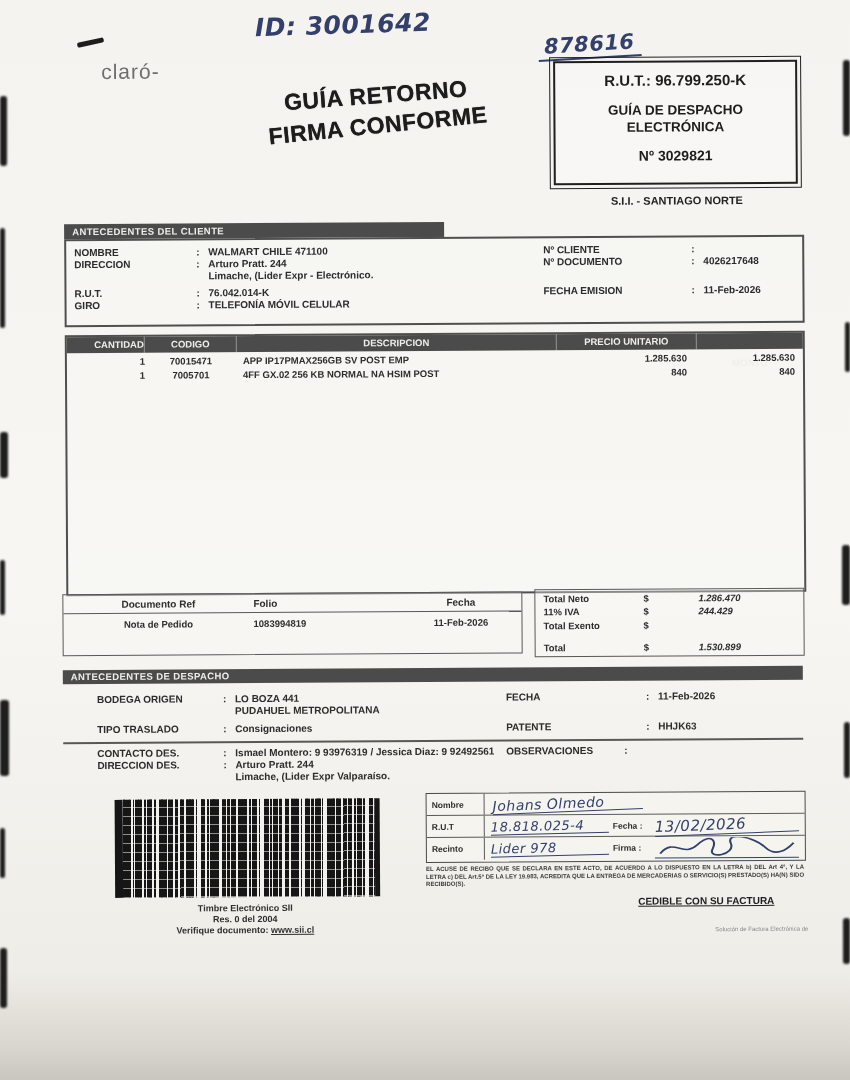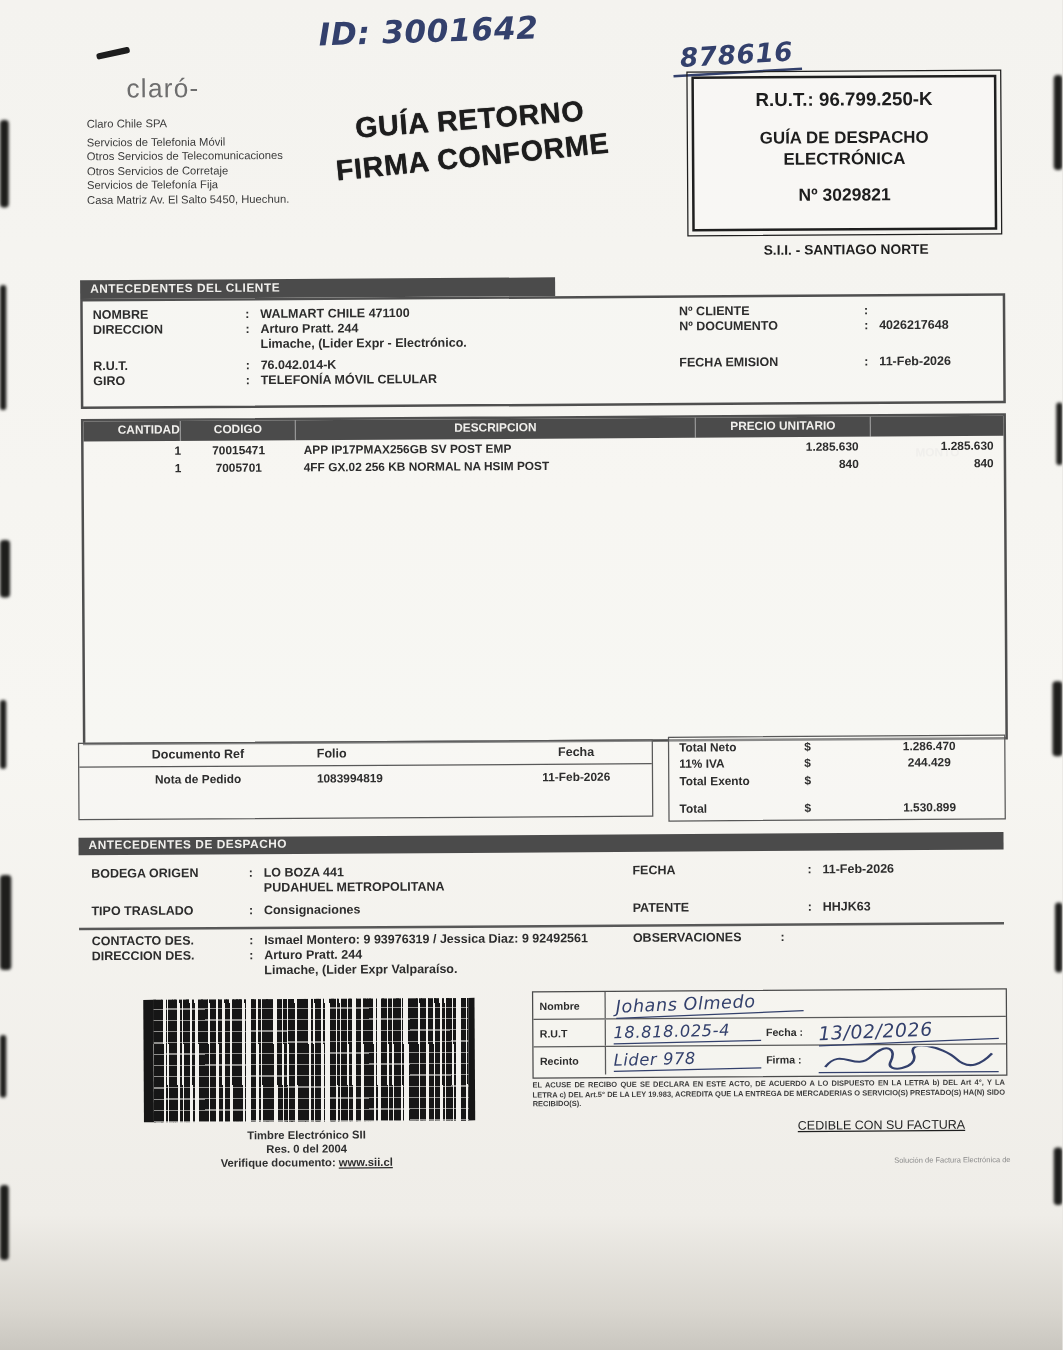--- a/index.html
+++ b/index.html
@@ -17,21 +17,21 @@
   
   .smudge{position:absolute;background:#1e1e1c;filter:blur(1.2px);border-radius:3px;}
   
   .tiny{font-size:9px;line-height:11.5px;color:#3a3a3a;}
   .lbl{font-weight:bold;font-size:10px;color:#2c2c2c;}
   .val{font-weight:bold;font-size:10px;color:#2c2c2c;}
   .colon{display:inline-block;}
   .frow{position:absolute;display:flex;white-space:nowrap;}
   .frow .w120{display:inline-block;width:122px;}
   .frow .w150{display:inline-block;width:148px;padding-left:37px;}
-  .frow .w125{display:inline-block;width:126px;}
+  .frow .w125{display:inline-block;width:126px;margin-left:24px;}
   .frow .c10{display:inline-block;width:12px;}
   
   .logo{font-size:21px;font-weight:normal;color:#6e6e6e;letter-spacing:1px;}
   .stamp{transform:rotate(-4deg);text-align:center;width:235px;color:#1d1d1d;}
   .stamp-l1,.stamp-l2{font-size:23px;font-weight:bold;letter-spacing:0.5px;text-shadow:0 0 0.7px #1d1d1d;white-space:nowrap;}
   .stamp-l2{margin-top:3px;transform:rotate(-1.5deg);}
   .rutbox{
     left:556px;top:62px;width:240px;height:120px;
     border:2.5px solid #1f1f1f;outline:1.5px solid #1f1f1f;outline-offset:3px;
     background:rgba(250,249,246,0.6);text-align:center;
@@ -63,21 +63,21 @@
   .refbox{left:62px;top:592px;width:458px;height:60px;border:1.5px solid #585858;background:rgba(250,249,246,0.35);}
   .refhead{display:flex;font-size:10px;font-weight:bold;padding-top:4px;border-bottom:1.5px solid #585858;padding-bottom:3px;}
   .refrow{display:flex;font-size:9.5px;font-weight:bold;padding-top:5px;}
   .r-doc{width:190px;text-align:center;}
   .r-fol{width:150px;text-align:left;}
   .r-fec{width:115px;text-align:center;}
   .totbox{left:534px;top:590px;width:268px;height:66px;border:1.5px solid #585858;background:rgba(250,249,246,0.35);font-size:9.5px;font-weight:bold;}
   .totrow{display:flex;margin-top:2.5px;}
   .t-lbl{width:100px;padding-left:8px;}
   .t-cur{width:55px;}
-  .t-val{flex:1;text-align:center;padding-right:15px;}
+  .t-val{flex:1;text-align:left;padding-right:15px;font-style:italic;}
   .totrow.last{margin-top:11px;}
   
   .hline{position:absolute;background:#585858;}
   
   .barcode{
     left:113px;top:798px;width:252px;height:98px;
     background-color:#f2f1ed;
     border-left:8px solid #161616;border-right:5px solid #161616;
     background-image:
       repeating-linear-gradient(0deg, rgba(244,243,239,0.55) 0 1px, rgba(0,0,0,0) 1px 9px),
@@ -98,21 +98,21 @@
     font-family:"DejaVu Sans",sans-serif;font-style:italic;color:#33406c;
     white-space:nowrap;letter-spacing:0.5px;
   }
   .hand-id{font-size:25px;transform:rotate(-1.5deg);font-weight:bold;}
   .hand-ref{font-size:21px;transform:rotate(-3deg);font-weight:bold;border-bottom:2px solid #33406c;padding:0 6px 1px 6px;}
   .hand-name{font-size:14px;transform:rotate(-2deg);margin-left:8px;width:150px;}
   .hand-rut{font-size:13px;transform:rotate(-1deg);margin-left:6px;width:118px;}
   .hand-fec{font-size:15px;transform:rotate(-2deg);flex:1;margin-right:6px;}
   .hand-rec{font-size:13px;transform:rotate(-1deg);margin-left:6px;width:118px;}
   .legal{left:424px;top:866px;width:378px;font-size:6px;line-height:7.5px;color:#3d3d3d;text-align:justify;font-weight:bold;}
-  .cedible{left:636px;top:897px;font-size:10px;font-weight:normal;text-decoration:underline;color:#1f1f1f;}
+  .cedible{left:636px;top:897px;font-size:10px;font-weight:bold;text-decoration:underline;color:#1f1f1f;}
   .fineprint{left:616px;top:928px;width:190px;font-size:6px;color:#8a8a8a;text-align:right;}
   .penmark{left:80px;top:38px;width:27px;height:4.5px;background:#1d1d1d;border-radius:2px;transform:rotate(-12deg);}
 </style>
 </head>
 <body>
 
 <div class="page">
 
   <div class="smudge" style="left:0;top:96px;width:7px;height:70px;"></div>
   <div class="smudge" style="left:0;top:228px;width:5px;height:100px;"></div>
@@ -127,28 +127,20 @@
   <div class="smudge" style="left:844px;top:722px;width:6px;height:56px;"></div>
   <div class="smudge" style="left:843px;top:918px;width:7px;height:46px;"></div>
 
   <div class="content">
 
     <div class="abs penmark"></div>
     <div class="abs hand hand-id" style="left:258px;top:10px;">ID: 3001642</div>
     <div class="abs hand hand-ref" style="left:541px;top:33px;">878616</div>
 
     <div class="abs logo" style="left:104px;top:58px;">claró-</div>
-    <div class="abs tiny" style="left:72px;top:92px;">
-      <div style="margin-bottom:3px;">Claro Chile SPA</div>
-      <div>Servicios de Telefonia Móvil</div>
-      <div>Otros Servicios de Telecomunicaciones</div>
-      <div>Otros Servicios de Corretaje</div>
-      <div>Servicios de Telefonía Fija</div>
-      <div>Casa Matriz Av. El Salto 5450, Huechun.</div>
-    </div>
 
     <div class="abs stamp" style="left:262px;top:82px;">
       <div class="stamp-l1">GUÍA RETORNO</div>
       <div class="stamp-l2">FIRMA CONFORME</div>
     </div>
 
     <div class="abs rutbox">
       <div class="rutbox-rut">R.U.T.: 96.799.250-K</div>
       <div class="rutbox-type">
         <div>GUÍA DE DESPACHO</div>

